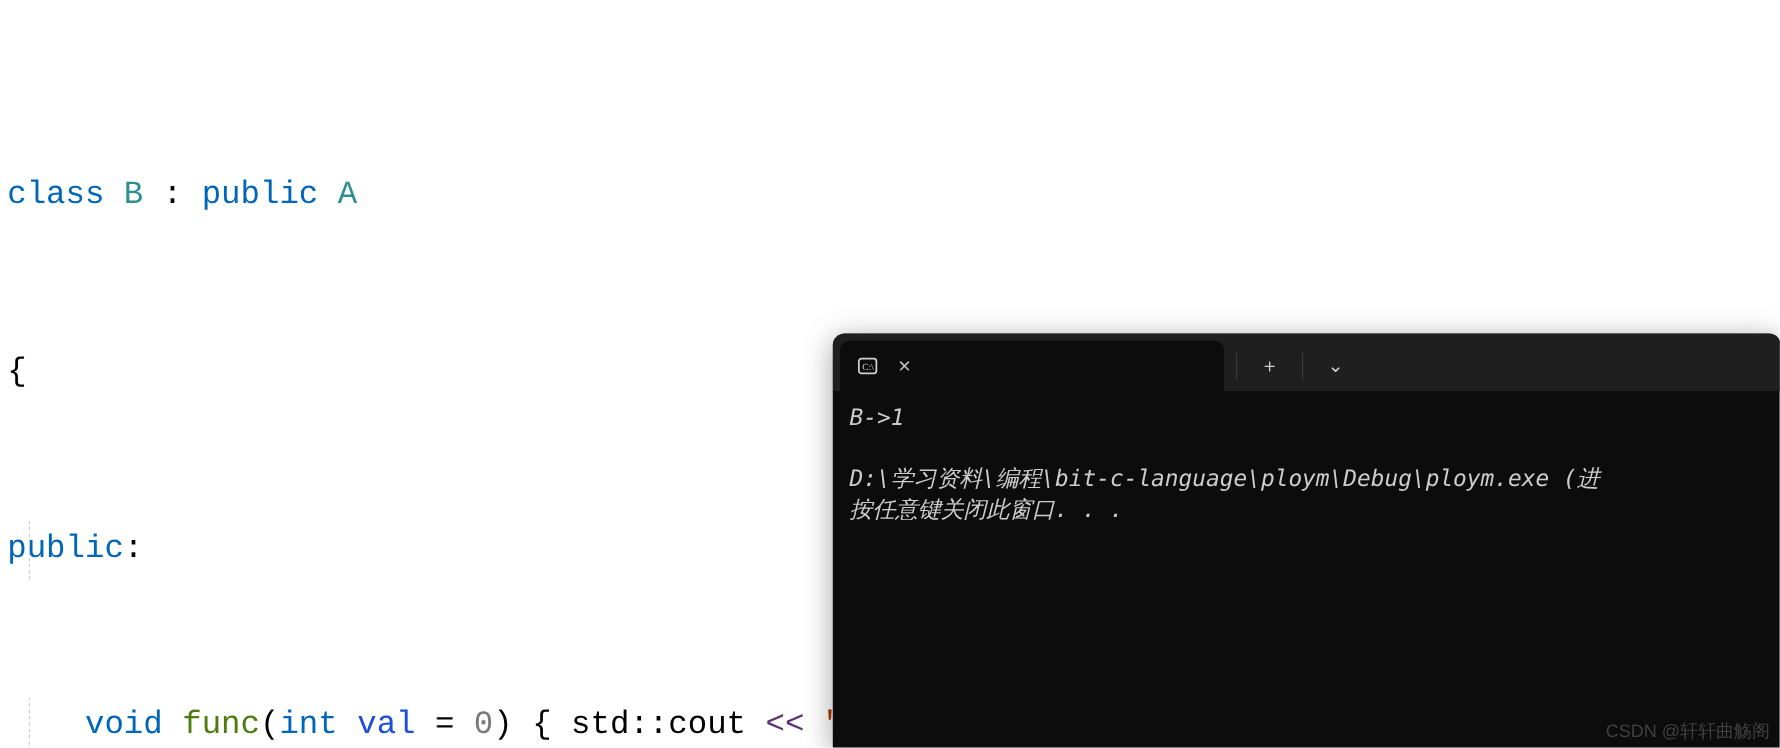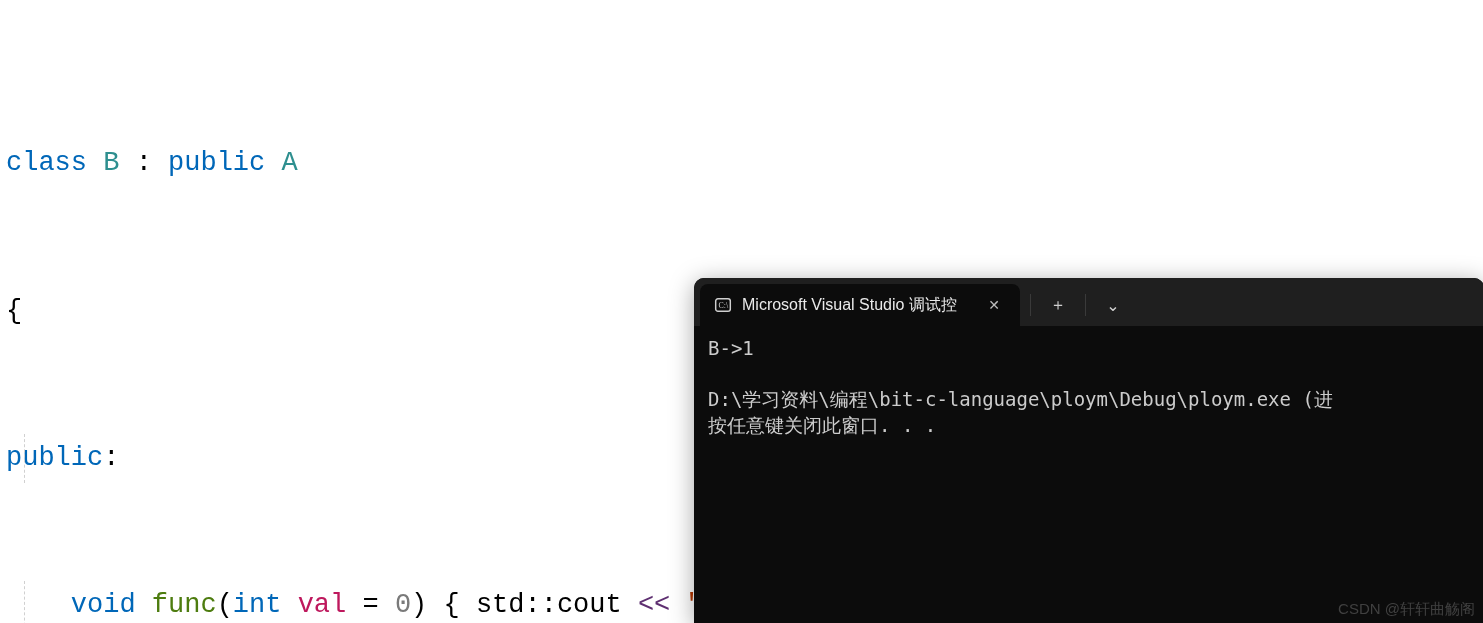--- a/index.html
+++ b/index.html
@@ -22,21 +22,21 @@
     margin-top: 37px;
   }
   .editor .line { display: block; position: relative; }
   .editor .indent-guide {
     position: absolute;
     left: 18px; top: 0; bottom: 0;
     border-left: 1px dashed #d0d0d0;
   }
   .kw   { color: #0067b8; }
   .type { color: #2e8f8f; }
-  .param{ color: #be185d; text-align: right; }
+  .param{ color: #1d4ed8; text-align: right; }
   .str  { color: #b33600; }
   .num  { color: #7a7a7a; }
   .fn   { color: #4d7c0f; }
   .op   { color: #5e2f71; }
   .plain{ color: #000000; }
 
   .terminal {
     position: absolute;
     left: 694px;
     top: 278px;
@@ -104,20 +104,21 @@
     width: 1px; height: 22px;
     background: #3a3a3a;
     align-self: center;
   }
   .term-body {
     padding: 10px 14px;
     font-size: 19px;
     line-height: 1.35;
     white-space: pre;
     font-family: Consolas, "SimSun", "NSimSun", monospace;
+    font-style: italic;
   }
   .watermark {
     position: absolute;
     right: 8px; bottom: 4px;
     font-size: 15px;
     color: #404040;
     font-family: "Microsoft YaHei", "Segoe UI", sans-serif;
   }
 </style>
 </head>
@@ -140,21 +141,20 @@
 
 <div class="terminal">
   <div class="term-titlebar">
     <div class="term-tab">
       <span class="tab-icon">
         <svg width="18" height="18" viewBox="0 0 16 16">
             <rect x="1.5" y="2.5" width="13" height="11" rx="2" fill="none" stroke="#cfcfcf" stroke-width="1.3"></rect>
             <text x="4" y="11" font-size="7" fill="#cfcfcf" font-family="Consolas">C:\</text>
           </svg>
       </span>
-      <span class="title">Microsoft Visual Studio 调试控</span>
       <span class="close-x">✕</span>
     </div>
     <div class="term-actions">
       <span class="divider"></span>
       <span class="term-btn">＋</span>
       <span class="divider"></span>
       <span class="term-btn">⌄</span>
     </div>
   </div>
   <div class="term-body"><span>B-&gt;1</span>

